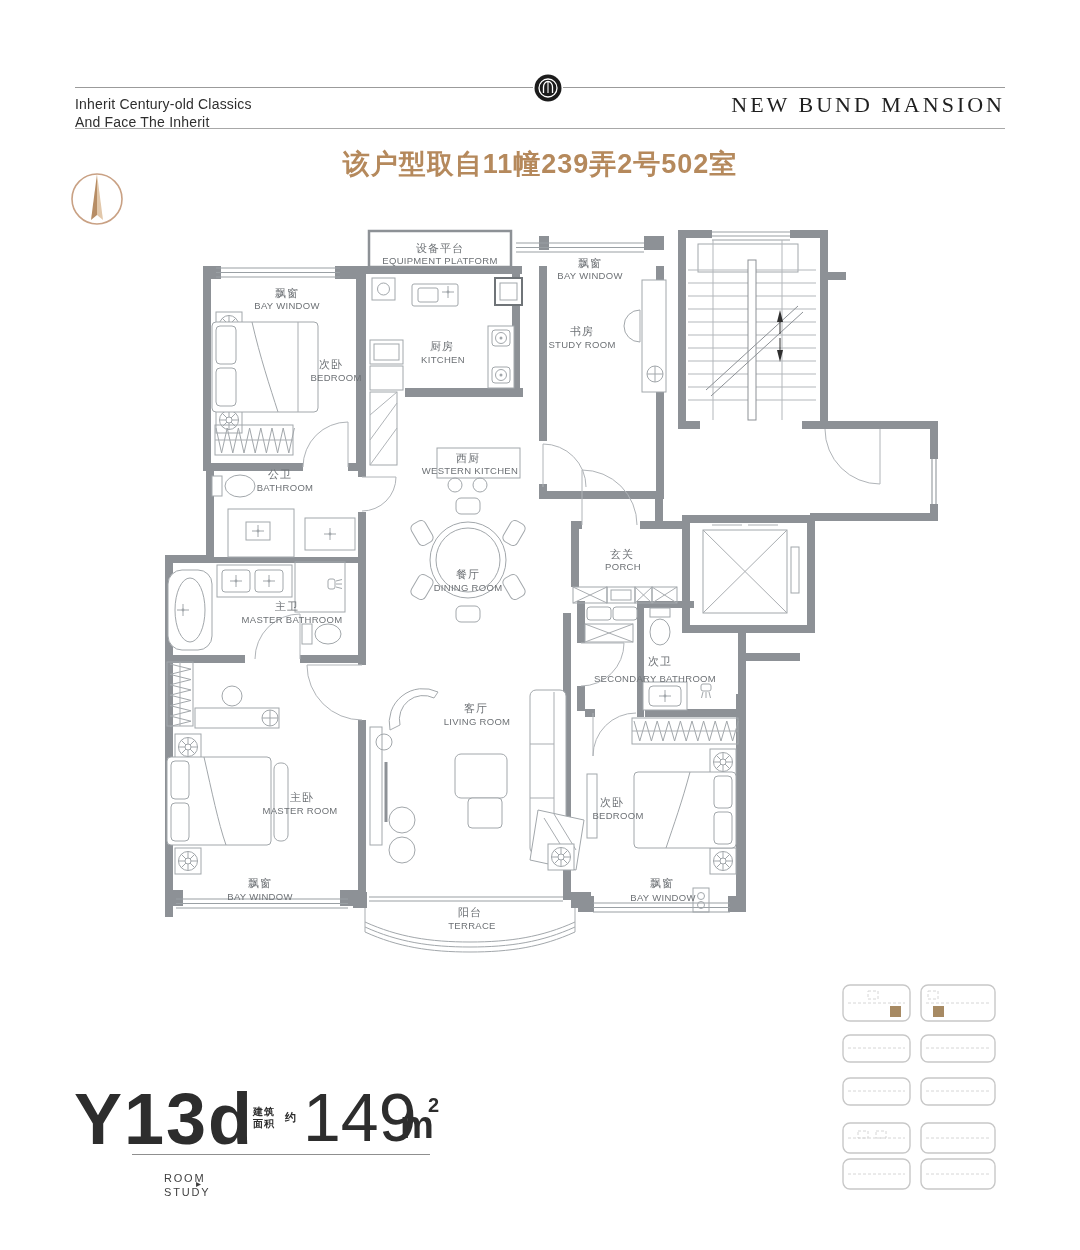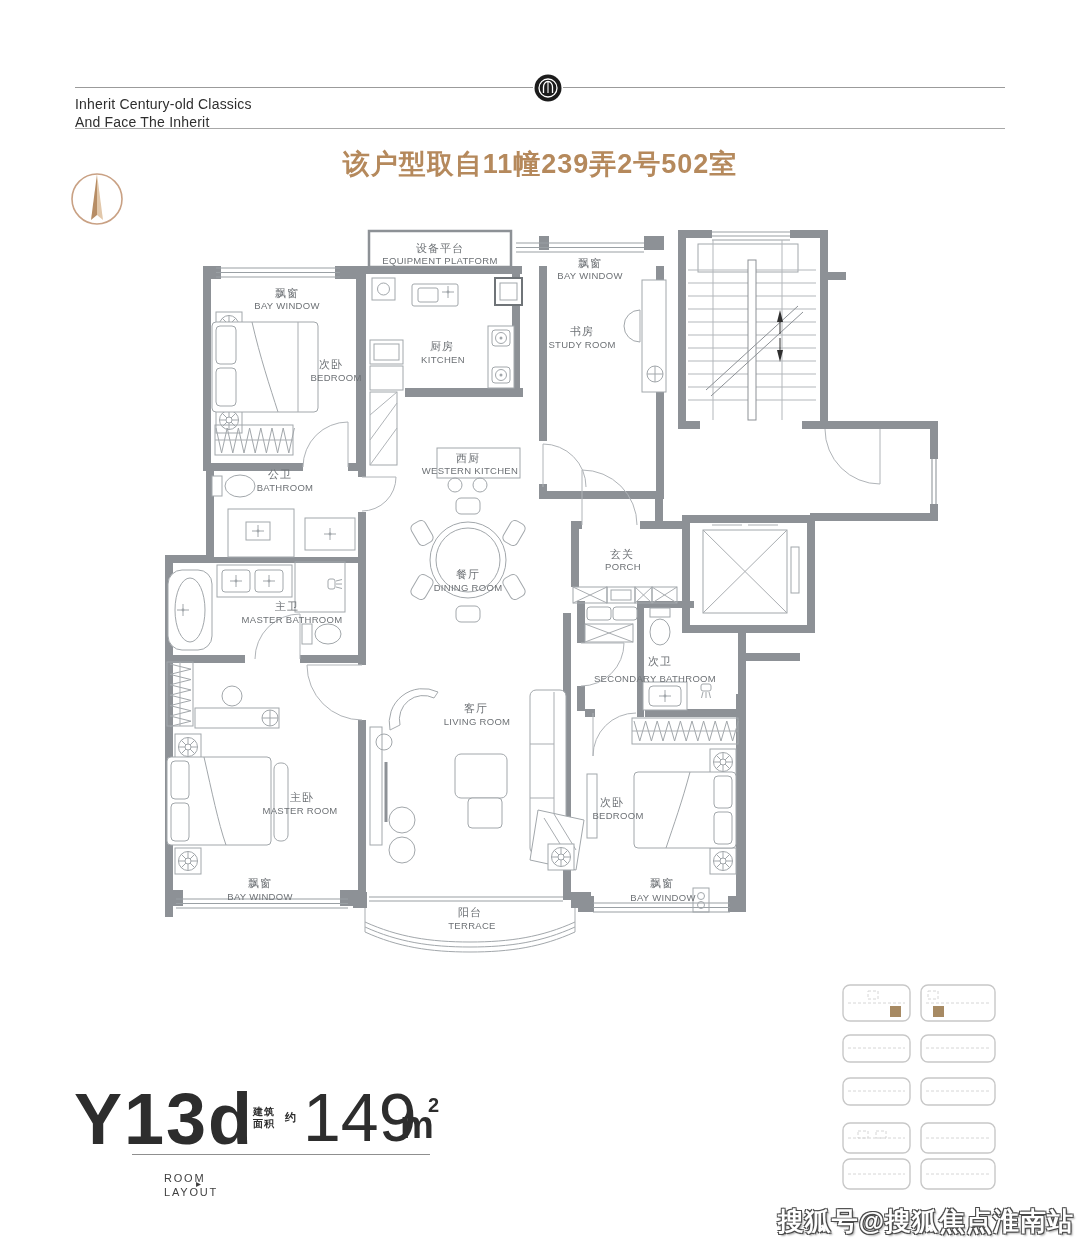--- a/index.html
+++ b/index.html
@@ -56,20 +56,21 @@
     <circle cx="15" cy="15" r="13.5" fill="#1c1c1c"></circle>
     <circle cx="15" cy="15" r="9" fill="none" stroke="#ffffff" stroke-width="1.3"></circle>
     <path d="M10.5,20 v-6 a4.5,5.5 0 0 1 9,0 v6" fill="none" stroke="#ffffff" stroke-width="1.3"></path>
     <line x1="15" y1="9" x2="15" y2="20" stroke="#ffffff" stroke-width="1.1"></line>
   </svg>
 
   <div class="tagline">
     <div>Inherit Century-old Classics</div>
     <div>And Face The Inherit</div>
   </div>
+  <div class="brand">NEW BUND MANSION</div>
 
   <div class="page-title">该户型取自11幢239弄2号502室</div>
 
   <svg class="plan" style="left:66px;top:170px;" width="62" height="62" viewBox="0 0 62 62">
     <circle cx="31" cy="29" r="25" fill="none" stroke="#c9a184" stroke-width="1.6"></circle>
     <polygon points="31,4 25,50 31,45" fill="#b78d65"></polygon>
     <polygon points="31,4 37,50 31,45" fill="#e2c8ab"></polygon>
   </svg>
 
   <svg class="plan" width="800" height="745" viewBox="0 0 800 745">
@@ -470,21 +471,21 @@
     <div>建筑</div>
     <div>面积</div>
   </div>
   <div class="area-approx">约</div>
   <div class="area-value">149</div>
   <div class="area-unit">m</div>
   <div class="area-sup">2</div>
   <div class="spec-divider"></div>
   <div class="room-layout">
     <div>ROOM</div>
-    <div>LAYOUT</div>
+    <div>STUDY</div>
   </div>
   <div class="rl-arrow">▸</div>
 
   <svg class="siteplan" width="232" height="222" viewBox="0 0 232 222">
     <g>
       <rect class="bld" x="5" y="10" width="67" height="36" rx="7"></rect>
         <line class="bld-in" x1="10" y1="28" x2="67" y2="28"></line>
         <rect class="bld-in" x="30" y="16" width="10" height="8"></rect>
       <rect class="bld" x="83" y="10" width="74" height="36" rx="7"></rect>
         <line class="bld-in" x1="88" y1="28" x2="152" y2="28"></line>
@@ -507,15 +508,14 @@
         <line class="bld-in" x1="10" y1="199" x2="67" y2="199"></line>
       <rect class="bld" x="83" y="184" width="74" height="30" rx="7"></rect>
         <line class="bld-in" x1="88" y1="199" x2="152" y2="199"></line>
     </g>
     <g>
       <rect class="hl" x="52" y="31" width="11" height="11"></rect>
       <rect class="hl" x="95" y="31" width="11" height="11"></rect>
     </g>
   </svg>
 
-  <div class="watermark">搜狐号@搜狐焦点淮南站</div>
 
 </div>
 
 </body></html>

